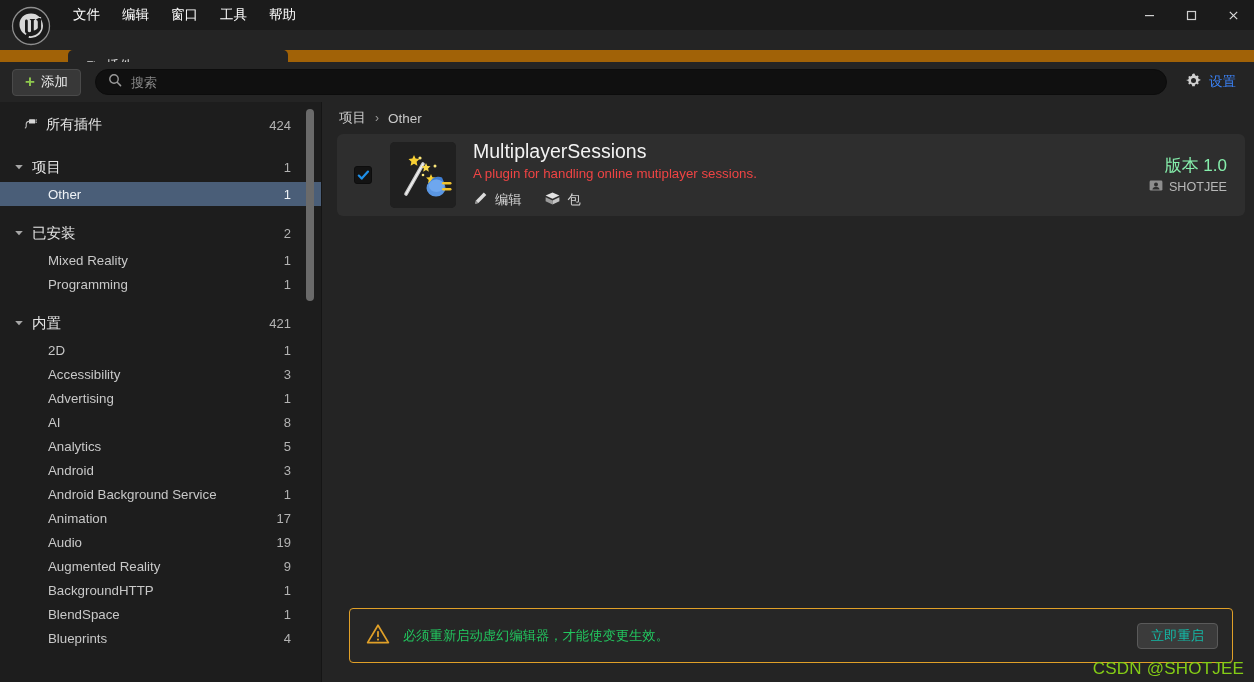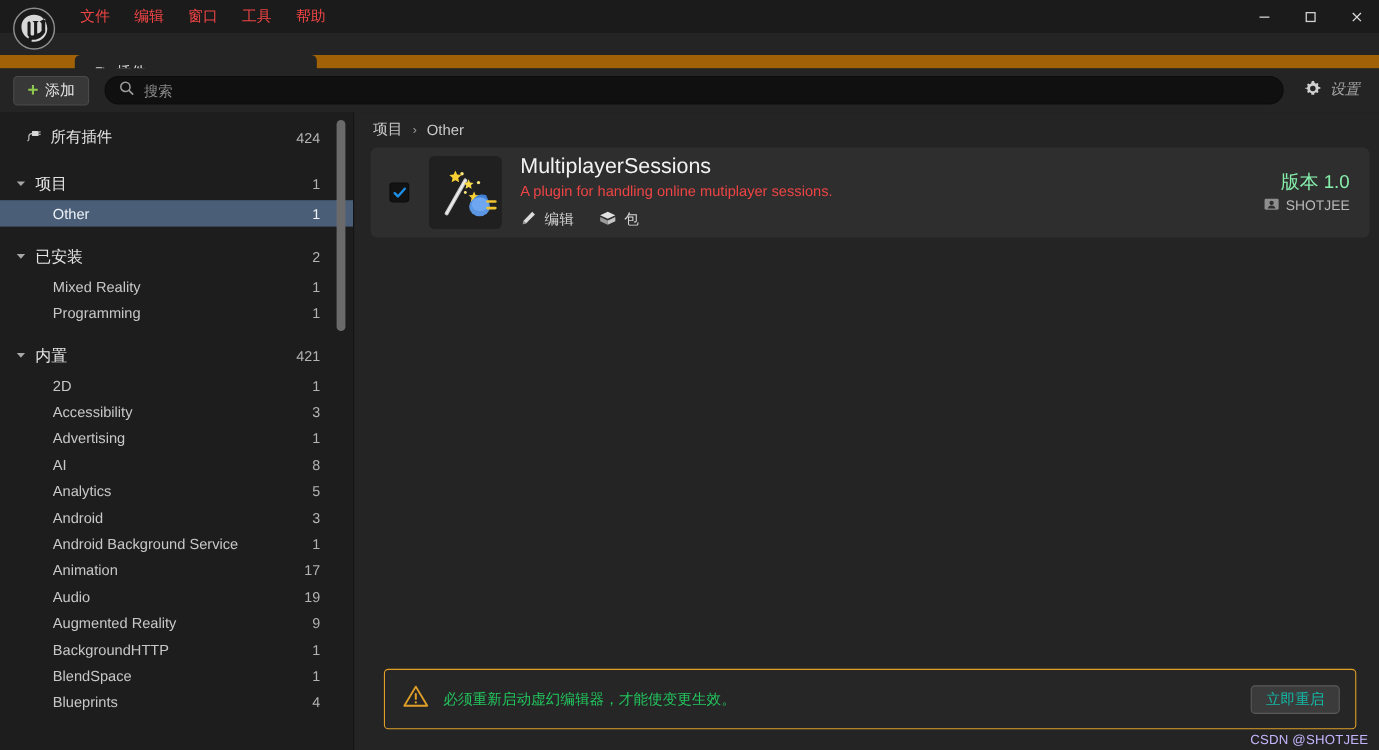--- a/index.html
+++ b/index.html
@@ -20,21 +20,21 @@
   }
   .ue-logo {
     position: absolute; left: 11px; top: 6px; width: 40px; height: 40px;
     border-radius: 50%;
     display: flex; align-items: center; justify-content: center;
     z-index: 6;
   }
   .ue-logo svg { display: block; }
   .menubar { margin-left: 62px; display: flex; align-items: center; height: 30px; }
   .menu-item {
-    color: #ef4444; font-size: 13.5px; padding: 4px 11px; cursor: default;
+    color: #ffffff; font-size: 13.5px; padding: 4px 11px; cursor: default;
     line-height: 16px;
   }
   .wincontrols { position: absolute; right: 0; top: 0; display: flex; height: 30px; }
   .wc {
     width: 42px; height: 30px; display: flex; align-items: center; justify-content: center;
     color: #cfcfcf; font-size: 13px;
   }
   .wc svg { display:block; }
 
   
@@ -76,22 +76,22 @@
     display: flex; align-items: center; padding: 0 12px;
   }
   .search-icon { margin-right: 9px; flex: 0 0 14px; }
   .search-input {
     flex: 1; background: transparent; border: none; outline: none;
     color: #dcdcdc; font-size: 13px;
     font-family: Liberation Sans, sans-serif;
   }
   .search-input::placeholder { color: #8a8a8a; }
   .settings-button {
-    display: flex; gap: 7px;
-    color: #a3a3a3; font-size: 13.5px; padding: 4px 6px; border-radius: 3px; font-style: italic;
+    display: flex; align-items: center; gap: 7px;
+    color: #3b82f6; font-size: 13.5px; padding: 4px 6px; border-radius: 3px;
   }
 
   
   .bodyarea { position: absolute; top: 102px; left: 0; width: 1254px; height: 580px; background: #242424; }
 
   .sidebar {
     position: absolute; left: 0; top: 0; width: 322px; height: 580px;
     background: #1d1d1d;
     border-right: 1px solid #151515;
     overflow: hidden;
@@ -176,21 +176,21 @@
   .warn-text { flex: 1; margin-left: 13px; color: #22c55e; font-size: 13.3px; }
   .restart-button {
     margin-right: 14px; height: 26px; padding: 0 13px;
     background: #3b3b3b; border: 1px solid #5a5a5a; border-radius: 4px;
     color: #14b8a6; font-size: 13.3px;
     display: flex; align-items: center;
   }
 
   .watermark {
     position: absolute; right: 10px; bottom: 3px;
-    color: #c4b5fd; font-size: 12px; letter-spacing: 0.2px;
+    color: #84cc16; font-size: 17px; letter-spacing: 0.2px;
   }
 </style>
 </head>
 <body>
 
 <div id="app">
 
   <div class="titlebar">
     <div class="menubar">
       <div class="menu-item">文件</div>

